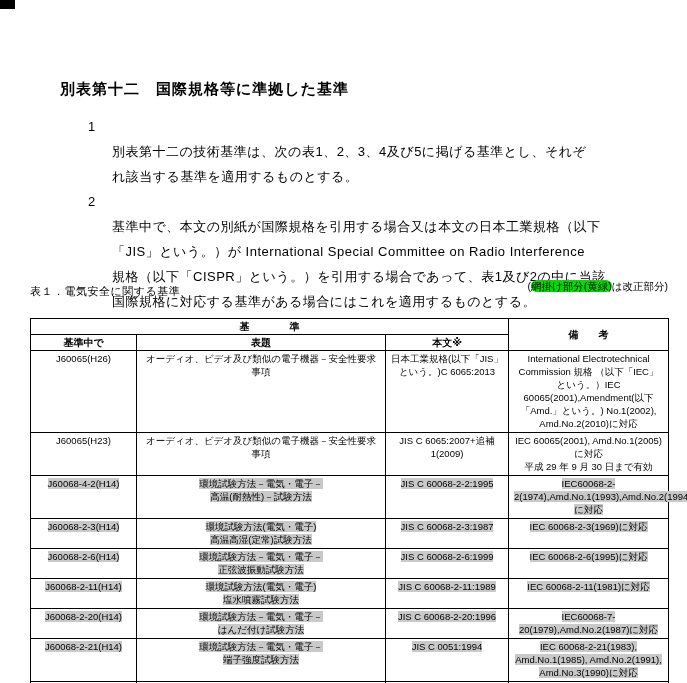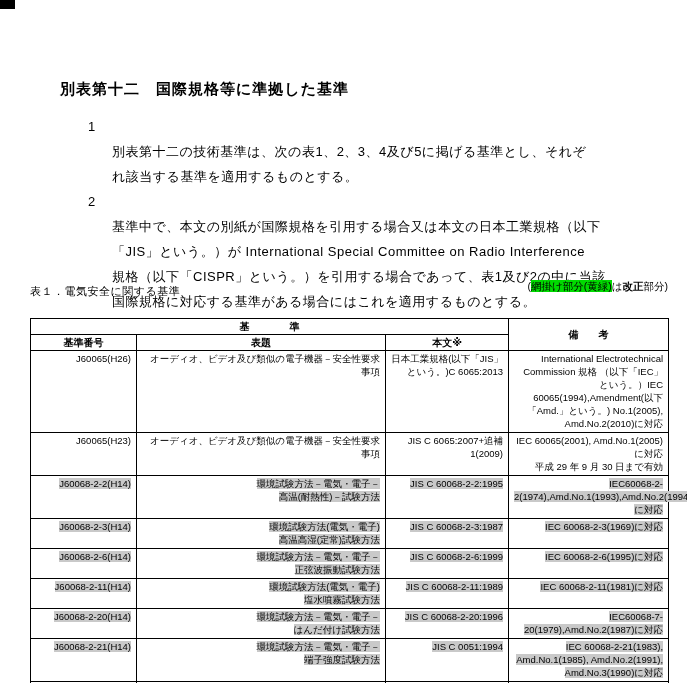--- a/index.html
+++ b/index.html
@@ -9,29 +9,29 @@
     font-family:"Liberation Sans","DejaVu Sans",sans-serif;color:#000;
   }
   .artifact{position:absolute;left:0;top:0;width:15px;height:9px;background:#000;}
   .doc-title{position:absolute;left:60px;top:80px;font-size:15px;font-weight:bold;letter-spacing:1px;white-space:nowrap;}
   .paras{position:absolute;left:88px;top:114px;width:578px;font-size:13px;line-height:25px;}
   .para{position:relative;padding-left:24px;white-space:pre-line;letter-spacing:0.5px;}
   .para .num{position:absolute;left:0;top:0;}
   .caption-row{position:absolute;left:30px;top:278px;width:638px;display:flex;justify-content:space-between;align-items:flex-start;}
   .table-caption{font-size:11px;padding-top:6px;letter-spacing:0.5px;}
   .legend{font-size:10.5px;line-height:17px;}
-  .legend b{font-weight:bold;}
-  .hl-green{background:var(--hl-green);}
+  .legend b{font-weight:normal;}
+  .hl-green{background:var(--hl-green);border-radius:6px;}
   .hl-gray{background:var(--hl-gray);}
   table.std{
     position:absolute;left:30px;top:318px;width:638px;
     border-collapse:collapse;table-layout:fixed;
     font-size:9.5px;line-height:13px;
   }
-  table.std th,table.std td{border:1px solid #000;vertical-align:top;text-align:right;}
+  table.std th,table.std td{border:1px solid #000;vertical-align:top;text-align:center;}
   table.std td{padding:1px 5px 2px 5px;}
   table.std thead th{text-align:center;font-weight:bold;font-size:10px;padding:1px 2px;vertical-align:middle;}
 </style>
 </head>
 <body>
 
 <div class="page">
 
   <div class="artifact"></div>
 
@@ -63,40 +63,40 @@
       <col style="width:249px">
       <col style="width:123px">
       <col style="width:160px">
     </colgroup>
     <thead>
       <tr>
         <th colspan="3">基　　　　準</th>
         <th rowspan="2">備　　考</th>
       </tr>
       <tr>
-        <th>基準番号</th>
+        <th>基準中で</th>
         <th>表題</th>
         <th>本文※</th>
       </tr>
     </thead>
     <tbody>
         <tr>
           <td><span>J60065(H26)</span></td>
           <td><span>オーディオ、ビデオ及び類似の電子機器－安全性要求事項</span></td>
           <td><span>日本工業規格(以下「JIS」という。)C 6065:2013</span></td>
-          <td><span>International Electrotechnical Commission 規格 （以下「IEC」という。）IEC 60065(1994),Amendment(以下「Amd.」という。) No.1(2005), Amd.No.2(2010)に対応</span></td>
+          <td><span>International Electrotechnical Commission 規格 （以下「IEC」という。）IEC 60065(2001),Amendment(以下「Amd.」という。) No.1(2002), Amd.No.2(2010)に対応</span></td>
         </tr>
         <tr>
           <td><span>J60065(H23)</span></td>
           <td><span>オーディオ、ビデオ及び類似の電子機器－安全性要求事項</span></td>
           <td><span>JIS C 6065:2007+追補1(2009)</span></td>
           <td><span>IEC 60065(2001), Amd.No.1(2005)に対応</span><br><span>平成 29 年 9 月 30 日まで有効</span></td>
         </tr>
         <tr>
-          <td><span class="hl-gray">J60068-2-2(H14)</span></td>
+          <td><span class="hl-gray">J60068-4-2(H14)</span></td>
           <td><span class="hl-gray">環境試験方法－電気・電子－</span><br><span class="hl-gray">高温(耐熱性)－試験方法</span></td>
           <td><span class="hl-gray">JIS C 60068-2-2:1995</span></td>
           <td><span class="hl-gray">IEC60068-2-2(1974),Amd.No.1(1993),Amd.No.2(1994)に対応</span></td>
         </tr>
         <tr>
           <td><span class="hl-gray">J60068-2-3(H14)</span></td>
           <td><span class="hl-gray">環境試験方法(電気・電子)</span><br><span class="hl-gray">高温高湿(定常)試験方法</span></td>
           <td><span class="hl-gray">JIS C 60068-2-3:1987</span></td>
           <td><span class="hl-gray">IEC 60068-2-3(1969)に対応</span></td>
         </tr>

